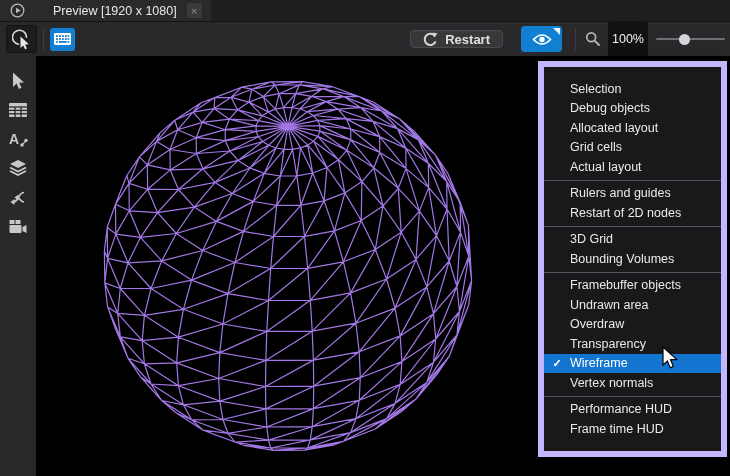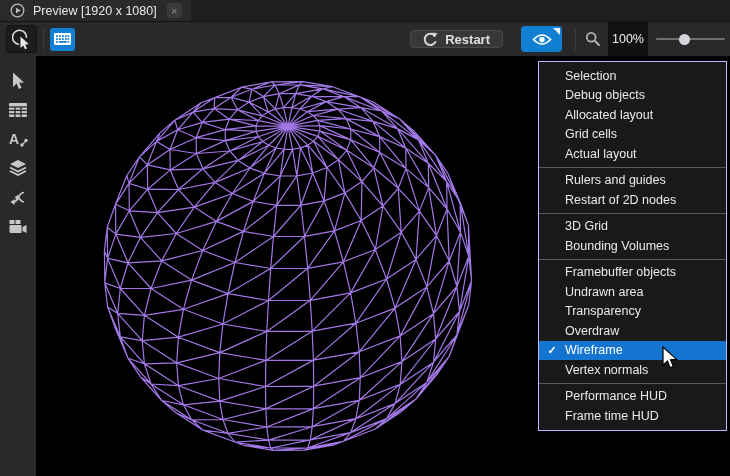--- a/index.html
+++ b/index.html
@@ -5,21 +5,21 @@
   * { margin:0; padding:0; box-sizing:border-box; }
   html,body { background:#111; }
   .app {
     position:relative; width:730px; height:476px; overflow:hidden;
     background:#262628; font-family:"Liberation Sans", sans-serif;
     -webkit-font-smoothing:antialiased; color:#e6e6e6;
   }
   
   .tabbar { height:22px; background:#1e1e20; display:flex; align-items:stretch; border-bottom:1px solid #141416; }
   .tab { display:flex; align-items:center; gap:8px; padding:0 9px 0 10px; background:#2a2a2c; }
-  .tab-title { font-size:12.5px; color:#e8e8e8; white-space:nowrap; }
+  .tab-title { font-size:12.5px; color:#e8e8e8; white-space:nowrap;margin-left:20px; }
   .tab-close { width:15px; height:15px; margin-left:2px; background:#3a3a3c; border-radius:2px;
     display:flex; align-items:center; justify-content:center; font-size:11px; color:#8f8f92; cursor:default; }
   
   .toolbar { height:34px; background:#29292b; display:flex; align-items:center; padding:0 3px 0 6px; position:relative; }
   .tool-btn { display:flex; align-items:center; justify-content:center; border-radius:3px; }
   .btn-select { width:31px; height:28px; background:#1c1c1e; border:1px solid #131315; }
   .vsep { width:1px; height:21px; background:#3e3e41; margin:0 6px; }
   .btn-keyboard { width:25px; height:23px; background:var(--accent); border-radius:3px; }
   .spacer { flex:1; }
   .btn-restart { height:18px; padding:0 12px; background:#38383b; border:1px solid #4a4a4e; border-radius:4px;
@@ -34,22 +34,22 @@
   .slider { position:relative; width:69px; height:14px; margin-right:2px; }
   .slider .track { position:absolute; left:0; right:0; top:6px; height:2px; background:#707074; border-radius:1px; }
   .slider .thumb { position:absolute; top:2px; width:11px; height:11px; border-radius:50%; background:#d6d6da; }
   
   .body { display:flex; height:420px; }
   .sidebar { width:36px; background:#29292b; padding-top:11px; display:flex; flex-direction:column; align-items:center; gap:1px; }
   .side-btn { width:30px; height:28px; display:flex; align-items:center; justify-content:center; border-radius:3px; }
   .viewport { position:relative; flex:1; background:#000; }
   .viewport svg { position:absolute; left:0; top:0; }
   
-  .menu { position:absolute; left:538px; top:61px; width:189px; background:#19191b; border:1px solid #c4b5fd;
-    padding:4px 0; z-index:10; box-shadow:0 5px 14px rgba(0,0,0,.65); }
+  .menu { position:absolute; left:538px; top:61px; width:189px; background:#19191b; border:6px solid #c4b5fd;
+    padding:12px 0; z-index:10; box-shadow:0 5px 14px rgba(0,0,0,.65); }
   .menu-item { height:19.5px; display:flex; align-items:center; font-size:12.5px; color:#eaeaea; cursor:default; }
   .menu-item .gutter { width:26px; text-align:center; font-size:11px; font-weight:bold; color:#fff; flex:none; }
   .menu-item .lbl { white-space:nowrap; }
   .menu-item.hl { background:var(--menu-hl); color:#fff; }
   .menu-sep { border-top:1px solid #58585c; margin:3px 0; }
   
   .cursor { position:absolute; left:662px; top:346px; z-index:30; }
   .icon { display:block; }
 </style>
 </head>
@@ -231,25 +231,25 @@
       <div class="menu-item">
         <span class="gutter"></span>
         <span class="lbl">Framebuffer objects</span>
       </div>
       <div class="menu-item">
         <span class="gutter"></span>
         <span class="lbl">Undrawn area</span>
       </div>
       <div class="menu-item">
         <span class="gutter"></span>
+        <span class="lbl">Overdraw</span>
+      </div>
+      <div class="menu-item">
+        <span class="gutter"></span>
         <span class="lbl">Transparency</span>
-      </div>
-      <div class="menu-item">
-        <span class="gutter"></span>
-        <span class="lbl">Overdraw</span>
       </div>
       <div class="menu-item hl">
         <span class="gutter">✓</span>
         <span class="lbl">Wireframe</span>
       </div>
       <div class="menu-item">
         <span class="gutter"></span>
         <span class="lbl">Vertex normals</span>
       </div>
       <div class="menu-sep"></div>

